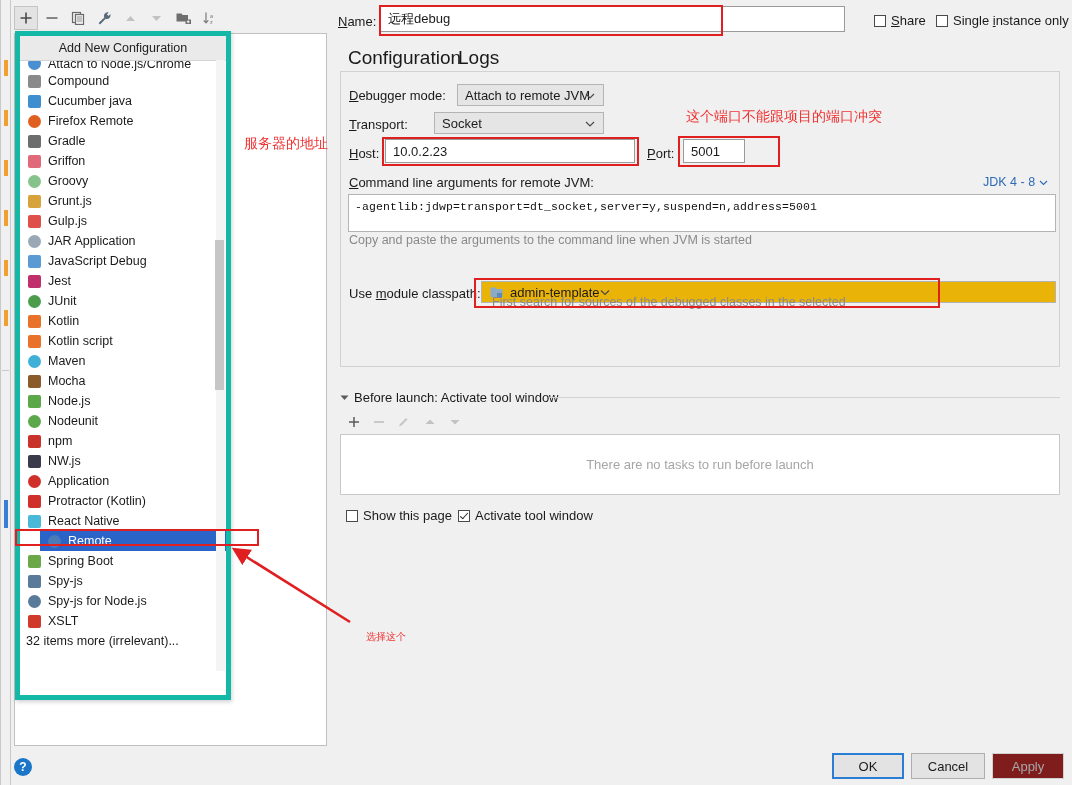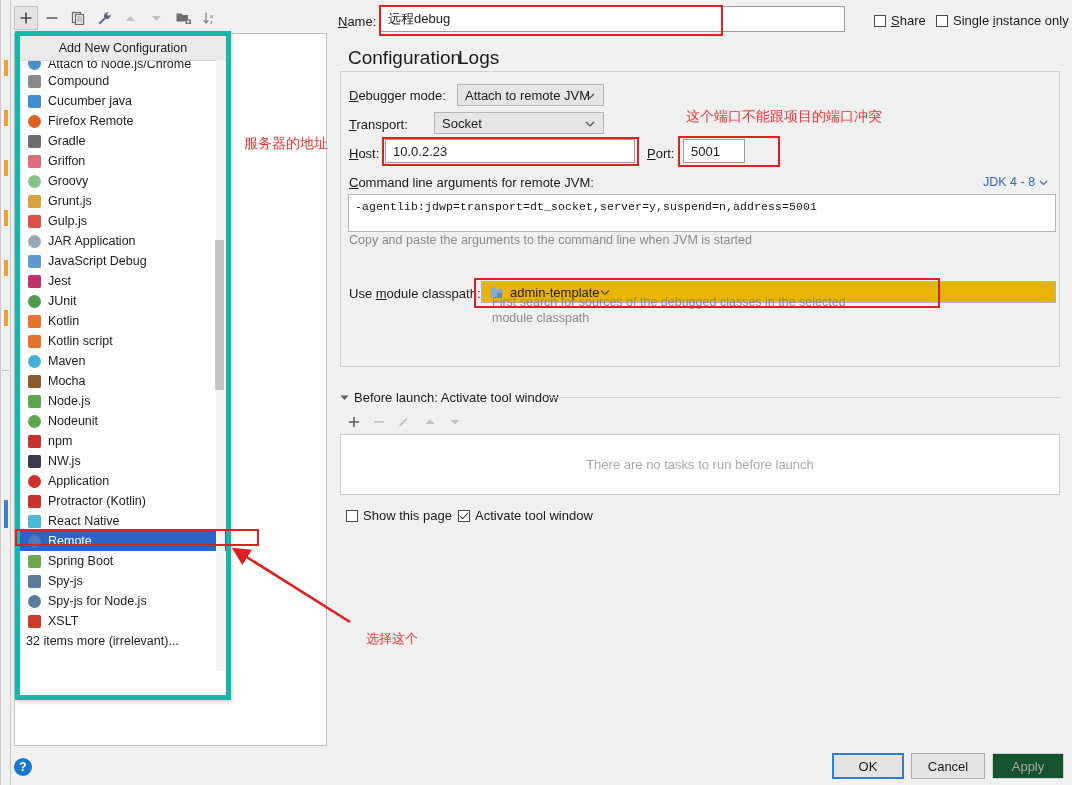--- a/index.html
+++ b/index.html
@@ -31,21 +31,21 @@
 
   
   .tree-panel { position:absolute; left:14px; top:33px; width:313px; height:713px; background:#ffffff; border:1px solid #c0c0c0; box-sizing:border-box; }
 
   
   .popup { position:absolute; left:15px; top:31px; width:216px; height:669px; background:#ffffff; border:5px solid #14b8a6; box-sizing:border-box; box-shadow:1px 2px 4px rgba(0,0,0,0.18); }
   .popup-header { height:24px; background:#eaeaea; border-bottom:1px solid #d4d4d4; display:flex; align-items:center; justify-content:center; font-size:12.5px; color:#222; }
   .popup-list { position:relative; height:611px; overflow:hidden; }
   .p-item { height:20px; display:flex; align-items:center; padding-left:6px; font-size:12.5px; color:#1a1a1a; white-space:nowrap; }
   .p-item.clipped { height:10px; overflow:hidden; align-items:flex-end; }
-  .p-item.sel { background:#2a64c8; color:#ffffff; }
+  .p-item.sel { background:#2a64c8; color:#ffffff;margin-left:20px; }
   .p-item.plain { }
   .p-icon { width:16px; height:16px; margin-right:6px; flex:0 0 16px; display:flex; align-items:center; justify-content:center; font-size:9px; line-height:1; }
   .popup-scroll { position:absolute; right:1px; top:24px; width:9px; height:611px; background:#f4f4f4; }
   .popup-thumb { position:absolute; right:1px; width:9px; background:#c6c6c6; }
 
   
   .name-label { position:absolute; left:338px; top:14px; font-size:13px; }
   .name-input { position:absolute; left:380px; top:6px; width:465px; height:26px; background:#ffffff; border:1px solid #9a9a9a; box-sizing:border-box; display:flex; align-items:center; padding-left:7px; font-size:13px; }
   .chk-row { position:absolute; top:13px; display:flex; align-items:center; font-size:13px; }
   .cbox { width:12px; height:12px; border:1px solid #4a4a4a; background:#fff; box-sizing:border-box; margin-right:5px; position:relative; flex:0 0 12px; }
@@ -71,21 +71,21 @@
 
   
   .bl-title { position:absolute; font-size:13px; display:flex; align-items:center; }
   .bl-rule { position:absolute; height:1px; background:#d2d2d2; }
   .mini-btn { position:absolute; width:20px; height:20px; display:flex; align-items:center; justify-content:center; }
   .tasks-box { position:absolute; background:#ffffff; border:1px solid #c8c8c8; box-sizing:border-box; display:flex; align-items:center; justify-content:center; font-size:13px; color:#a6a6a6; }
 
   
   .btn { position:absolute; height:26px; background:#e3e3e3; border:1px solid #adadad; box-sizing:border-box; display:flex; align-items:center; justify-content:center; font-size:13px; color:#1a1a1a; }
   .btn.primary { border:2px solid #2a7fd4; background:#e3e3e3; }
-  .btn.disabled { color:#a8a8a8; border-color:#d0d0d0; background:#14532d; }
+  .btn.disabled { color:#a8a8a8; border-color:#d0d0d0; background:#7f1d1d; }
 
   .help-icon { position:absolute; left:14px; top:758px; width:18px; height:18px; border-radius:50%; background:#1a76c8; color:#fff; font-size:12px; font-weight:bold; display:flex; align-items:center; justify-content:center; }
 
   
   .ann-box { position:absolute; border:2px solid #e02020; box-sizing:border-box; pointer-events:none; }
   .ann-text { position:absolute; color:#f03232; font-size:14px; white-space:nowrap; }
   .ann-svg { position:absolute; left:0; top:0; width:1072px; height:785px; pointer-events:none; }
 
   .sq { width:13px;height:13px;border-radius:2px;display:block; }
 </style>
@@ -416,21 +416,20 @@
       <span>admin-template</span>
     </span>
     <span class="caret">
       <svg width="10" height="7" viewBox="0 0 10 7">
           <path d="M1 1.5L5 5.5L9 1.5" stroke="#4a4a4a" stroke-width="1.2" fill="none"></path>
         </svg>
     </span>
   </div>
   <div class="hint" style="left:492px;top:294px;">
     <div>First search for sources of the debugged classes in the selected</div>
-    <div>module classpath</div>
   </div>
 
   <div class="bl-title" style="left:340px;top:390px;">
     <span style="margin-right:5px;display:flex;">
       <svg width="9" height="7" viewBox="0 0 9 7">
           <path d="M0.5 1.5h8L4.5 6z" fill="#5a5a5a"></path>
         </svg>
     </span>
     <span>Before launch: Activate tool window</span>
   </div>
@@ -479,21 +478,21 @@
   <div class="help-icon">?</div>
 
   <div class="ann-box" style="left:379px;top:5px;width:344px;height:31px;"></div>
   <div class="ann-box" style="left:382px;top:137px;width:257px;height:29px;"></div>
   <div class="ann-box" style="left:678px;top:136px;width:102px;height:31px;"></div>
   <div class="ann-box" style="left:474px;top:278px;width:466px;height:30px;"></div>
   <div class="ann-box" style="left:15px;top:529px;width:244px;height:17px;"></div>
 
   <div class="ann-text" style="left:244px;top:135px;">服务器的地址</div>
   <div class="ann-text" style="left:686px;top:108px;">这个端口不能跟项目的端口冲突</div>
-  <div class="ann-text" style="left:366px;top:630px;font-size:13px;">选择这个</div>
+  <div class="ann-text" style="left:366px;top:630px;font-size:10px;">选择这个</div>
 
   <svg class="ann-svg">
     <defs>
       <marker id="arrowhead" markerWidth="7" markerHeight="7" refX="1" refY="3.5" orient="auto">
         <path d="M0,0 L7,3.5 L0,7 z" fill="#e02020"></path>
       </marker>
     </defs>
     <line x1="350" y1="622" x2="245" y2="556" stroke="#e02020" stroke-width="2.6" marker-end="url(#arrowhead)"></line>
   </svg>
 

